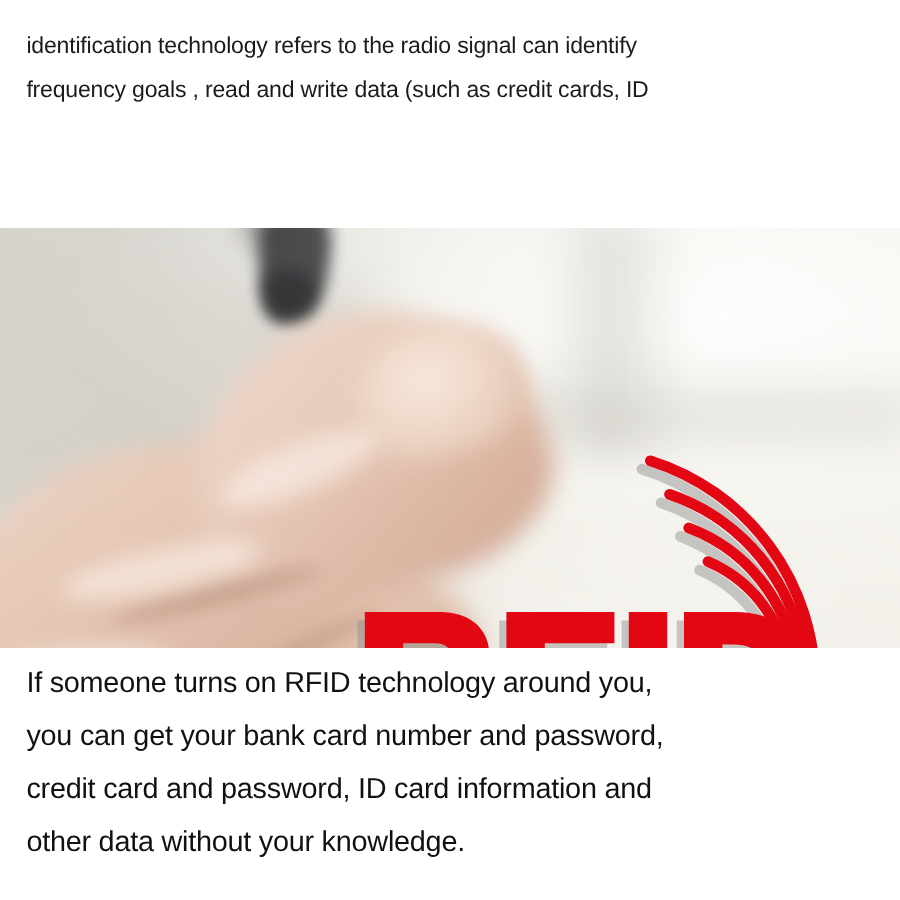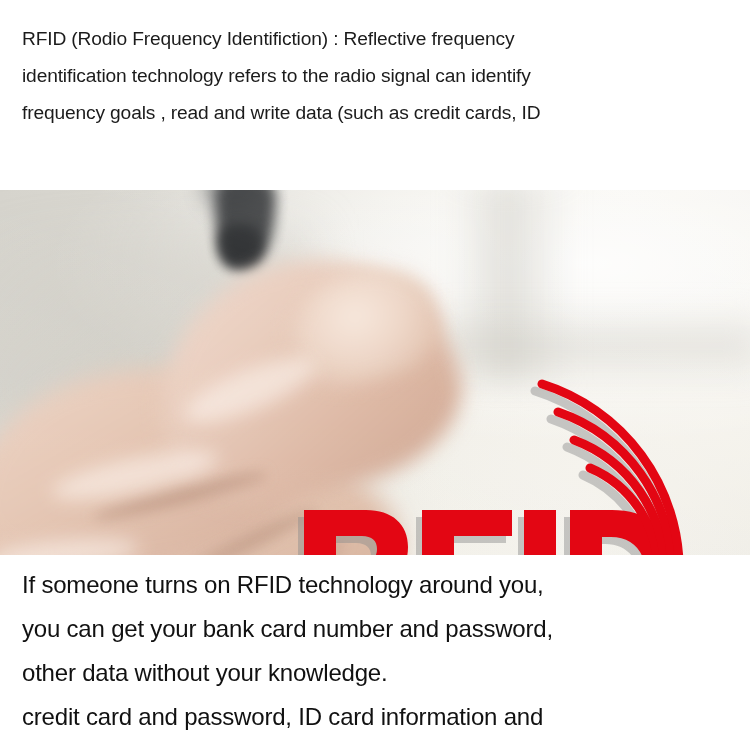--- a/index.html
+++ b/index.html
@@ -246,21 +246,21 @@
     width: 380px;
     height: 240px;
     pointer-events: none;
   }
   .logo svg { display: block; width: 100%; height: 100%; overflow: visible; }
 
   
   .bottom-text {
     position: absolute;
     left: 0;
-    top: 555px;
+    top: 540px;
     width: 750px;
     height: 194px;
     background: #ffffff;
     box-sizing: border-box;
     padding: 8px 22px 0 22px;
   }
   .bottom-text p {
     margin: 0;
     color: #111111;
     font-size: 24px;
@@ -268,21 +268,20 @@
     letter-spacing: -0.2px;
     white-space: nowrap;
   }
 </style>
 </head>
 <body>
 
 <div class="page">
 
   <div class="top-text">
-    <p>RFID (Rodio Frequency Identifiction) : Reflective frequency</p>
     <p>identification technology refers to the radio signal can identify</p>
     <p>frequency goals ,  read and write data (such as credit cards, ID</p>
   </div>
 
   <div class="photo">
     <div class="bg-wall"></div>
     <div class="bg-wall-2"></div>
     <div class="bg-seam"></div>
     <div class="bg-seam-h"></div>
 
@@ -348,17 +347,17 @@
         <g>
           <use href="#rfid-arcs" stroke="#E30613"></use>
         </g>
       </svg>
     </div>
   </div>
 
   <div class="bottom-text">
     <p>If someone turns on RFID technology around you,</p>
     <p>you can get your bank card number and password,</p>
+    <p>credit card and password, ID card information and</p>
     <p>other data without your knowledge.</p>
-    <p>credit card and password, ID card information and</p>
   </div>
 
 </div>
 
 </body></html>

